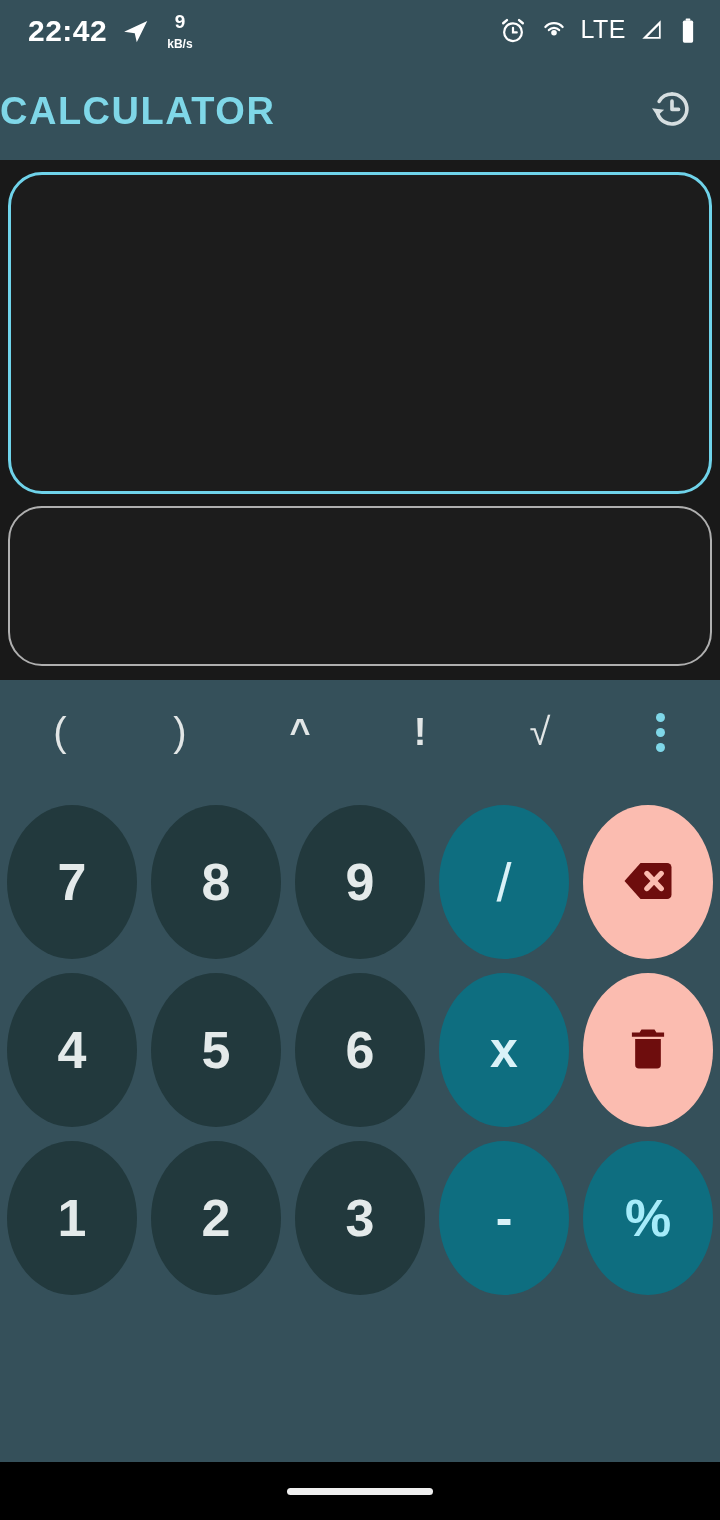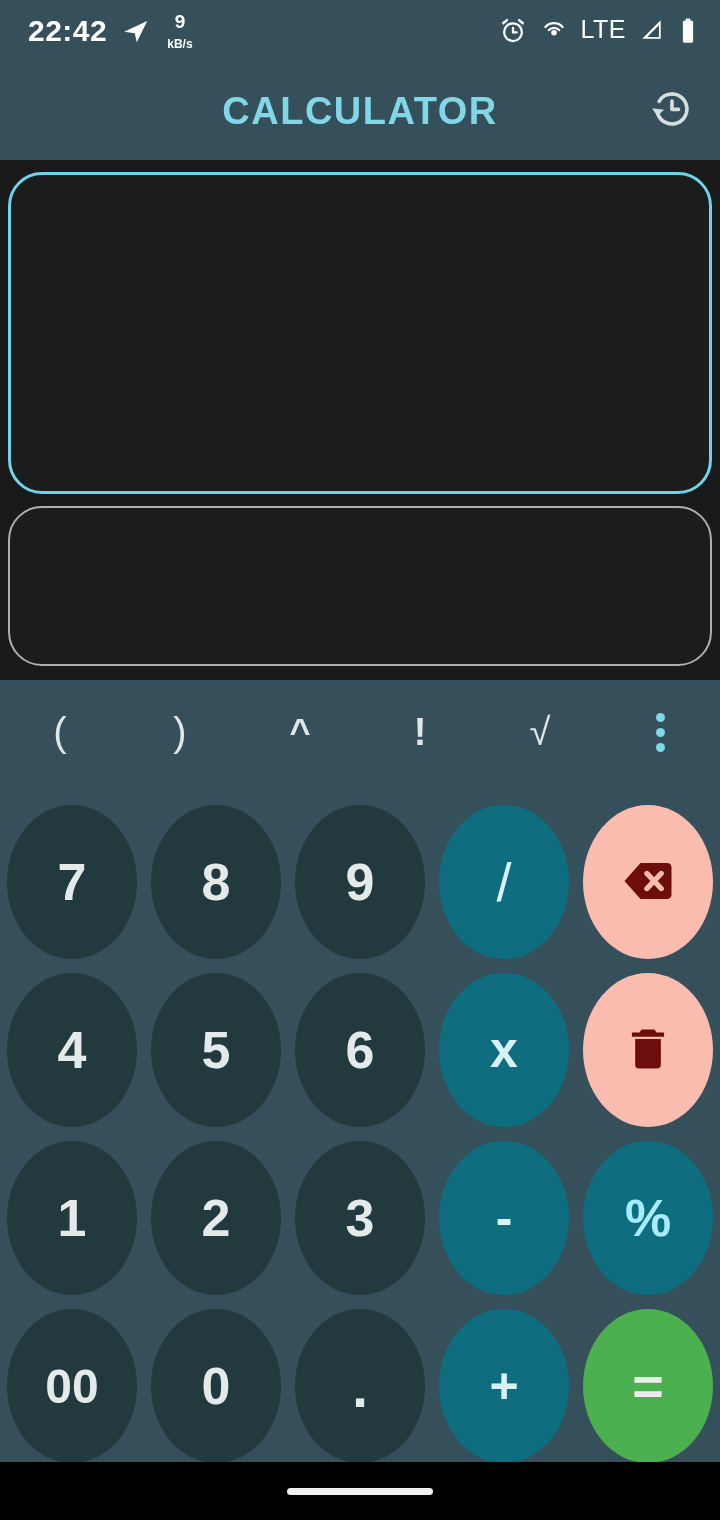--- a/index.html
+++ b/index.html
@@ -75,21 +75,21 @@
 
   
   .app-bar {
     position: absolute;
     top: 62px; left: 0;
     width: 720px;
     height: 98px;
     background: #35505A;
     display: flex;
     align-items: center;
-    justify-content: center;
+    justify-content: flex-start;
   }
   .app-title {
     font-size: 38px;
     font-weight: 700;
     letter-spacing: 1.5px;
     color: #7FD7E8;
   }
   .history-btn {
     position: absolute;
     right: 18px;
@@ -416,37 +416,20 @@
         <button class="key num">3</button>
       </div>
       <div class="key-cell">
         <button class="key op">-</button>
       </div>
       <div class="key-cell">
         <button class="key op pct">%</button>
       </div>
     </div>
 
-    <div class="key-row">
-      <div class="key-cell">
-        <button class="key num dbl">00</button>
-      </div>
-      <div class="key-cell">
-        <button class="key num">0</button>
-      </div>
-      <div class="key-cell">
-        <button class="key num dot">.</button>
-      </div>
-      <div class="key-cell">
-        <button class="key op">+</button>
-      </div>
-      <div class="key-cell">
-        <button class="key eq">=</button>
-      </div>
-    </div>
 
   </div>
 
   <div class="nav-bar">
     <div class="nav-pill"></div>
   </div>
 
 </div>
 
 </body></html>

